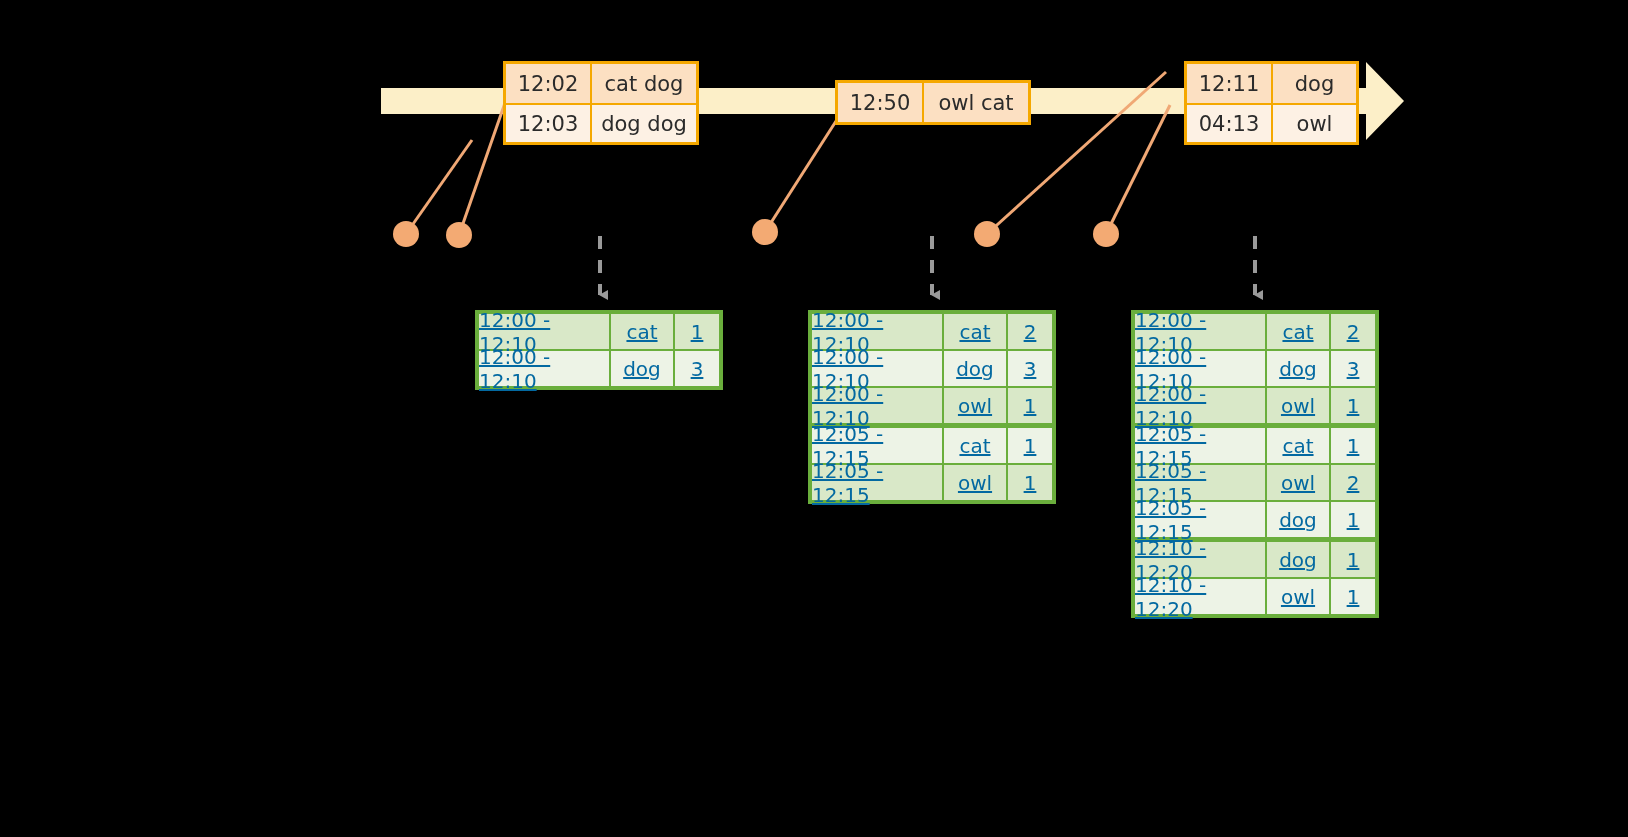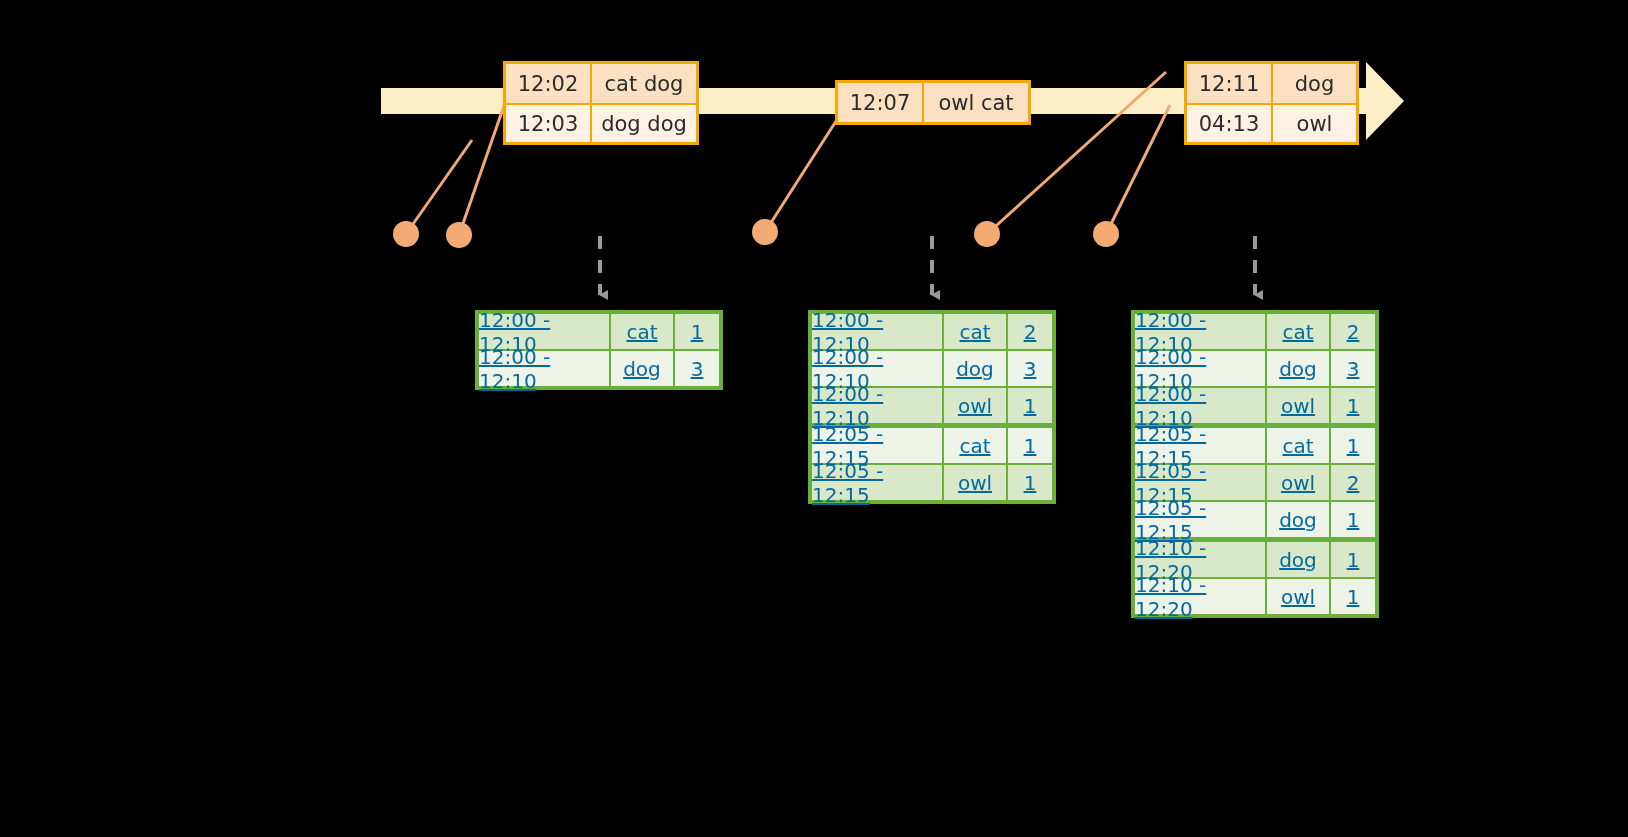--- a/index.html
+++ b/index.html
@@ -78,21 +78,21 @@
             <div class="cell time">12:02</div>
             <div class="cell word">cat dog</div>
           </div>
           <div class="evt-row light">
             <div class="cell time">12:03</div>
             <div class="cell word">dog dog</div>
           </div>
         </div>
         <div class="evt-group" style="left: 835px; top: 80px; width: 196px;">
           <div class="evt-row shade">
-            <div class="cell time">12:07</div>
+            <div class="cell time">12:50</div>
             <div class="cell word">owl cat</div>
           </div>
         </div>
         <div class="evt-group" style="left: 1168px; top: 61px; width: 175px; margin-left: 16px;">
           <div class="evt-row shade">
             <div class="cell time">12:11</div>
             <div class="cell word">dog</div>
           </div>
           <div class="evt-row light">
             <div class="cell time">04:13</div>

